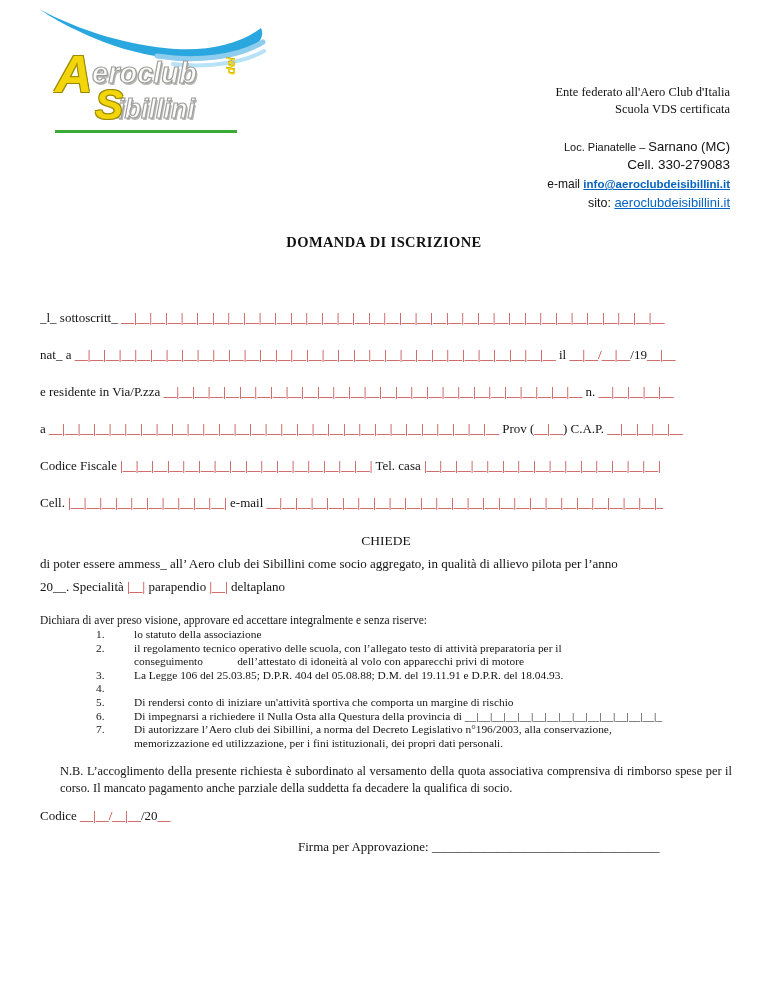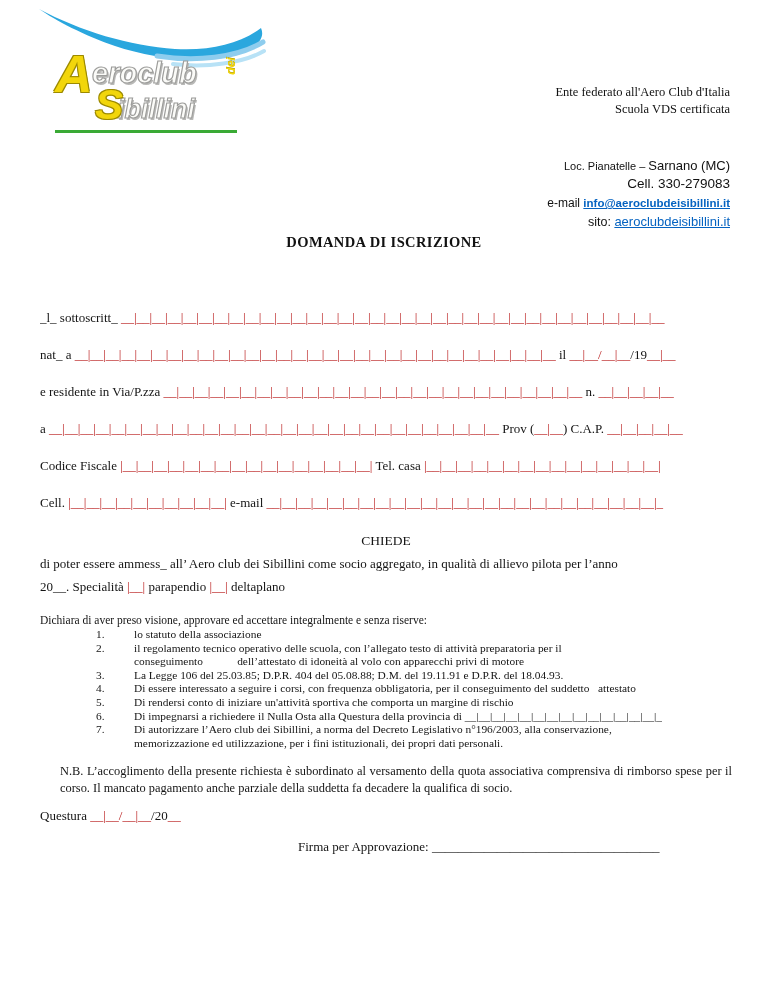--- a/index.html
+++ b/index.html
@@ -42,21 +42,21 @@
     text-shadow:1.5px 1.5px 0 #b9b9b7;
   }
   .logo-underline { position:absolute; left:22px; top:126px; width:182px; height:3px; background:#3aaa35; }
 
   
   .hdr-right {
     position:absolute; right:38px; top:72px; text-align:right;
     font-size:12.5px; line-height:17px; color:#111;margin-top:12px;
   }
   .contact {
-    position:absolute; right:38px; top:156px; text-align:right;
+    position:absolute; right:38px; top:137px; text-align:right;
     font-family:"Liberation Sans", sans-serif; color:#111;
   }
   .contact .row { line-height:18px; }
   .loc-pre  { font-size:11px; }
   .loc-city { font-size:13px; }
   .phone    { font-size:13.5px; }
   .email-label { font-size:12px; }
   .site-label  { font-size:12.5px; }
   .link { color:#0563c1; text-decoration:underline; cursor:pointer; }
   .link-sm { font-size:11.5px; font-weight:bold; }
@@ -152,37 +152,36 @@
           <span class="num">2.</span>
           <span class="itxt">il regolamento tecnico operativo delle scuola, con l’allegato testo di attività preparatoria per il
 conseguimento            dell’attestato di idoneità al volo con apparecchi privi di motore</span>
         </div>
       <div class="li">
           <span class="num">3.</span>
           <span class="itxt">La Legge 106 del 25.03.85; D.P.R. 404 del 05.08.88; D.M. del 19.11.91 e D.P.R. del 18.04.93.</span>
         </div>
       <div class="li">
           <span class="num">4.</span>
-          <span class="itxt">Di essere interessato a seguire i corsi, con frequenza obbligatoria, per il conseguimento del suddetto   attestato</span>
         </div>
       <div class="li">
           <span class="num">5.</span>
           <span class="itxt">Di rendersi conto di iniziare un'attività sportiva che comporta un margine di rischio</span>
         </div>
       <div class="li">
           <span class="num">6.</span>
           <span class="itxt">Di impegnarsi a richiedere il Nulla Osta alla Questura della provincia di __|__|__|__|__|__|__|__|__|__|__|__|__|__|_</span>
         </div>
       <div class="li">
           <span class="num">7.</span>
           <span class="itxt">Di autorizzare l’Aero club dei Sibillini, a norma del Decreto Legislativo n°196/2003, alla conservazione,
 memorizzazione ed utilizzazione, per i fini istituzionali, dei propri dati personali.</span>
         </div>
     </div>
 
     <div class="nb">N.B. L’accoglimento della presente richiesta è subordinato al versamento della quota associativa comprensiva di rimborso spese per il corso. Il mancato pagamento anche parziale della suddetta fa decadere la qualifica di socio.</div>
 
-    <div class="place"><span class="lbl">Questura </span><span class="box">__|__/__|__</span><span class="lbl">/20</span><span class="box">__</span></div>
+    <div class="place"><span class="lbl">Codice </span><span class="box">__|__/__|__</span><span class="lbl">/20</span><span class="box">__</span></div>
 
     <div class="firma"><span class="lbl">Firma per Approvazione: </span><span class="lbl">___________________________________</span></div>
 
   </div>
 </div>
 
 </body></html>

